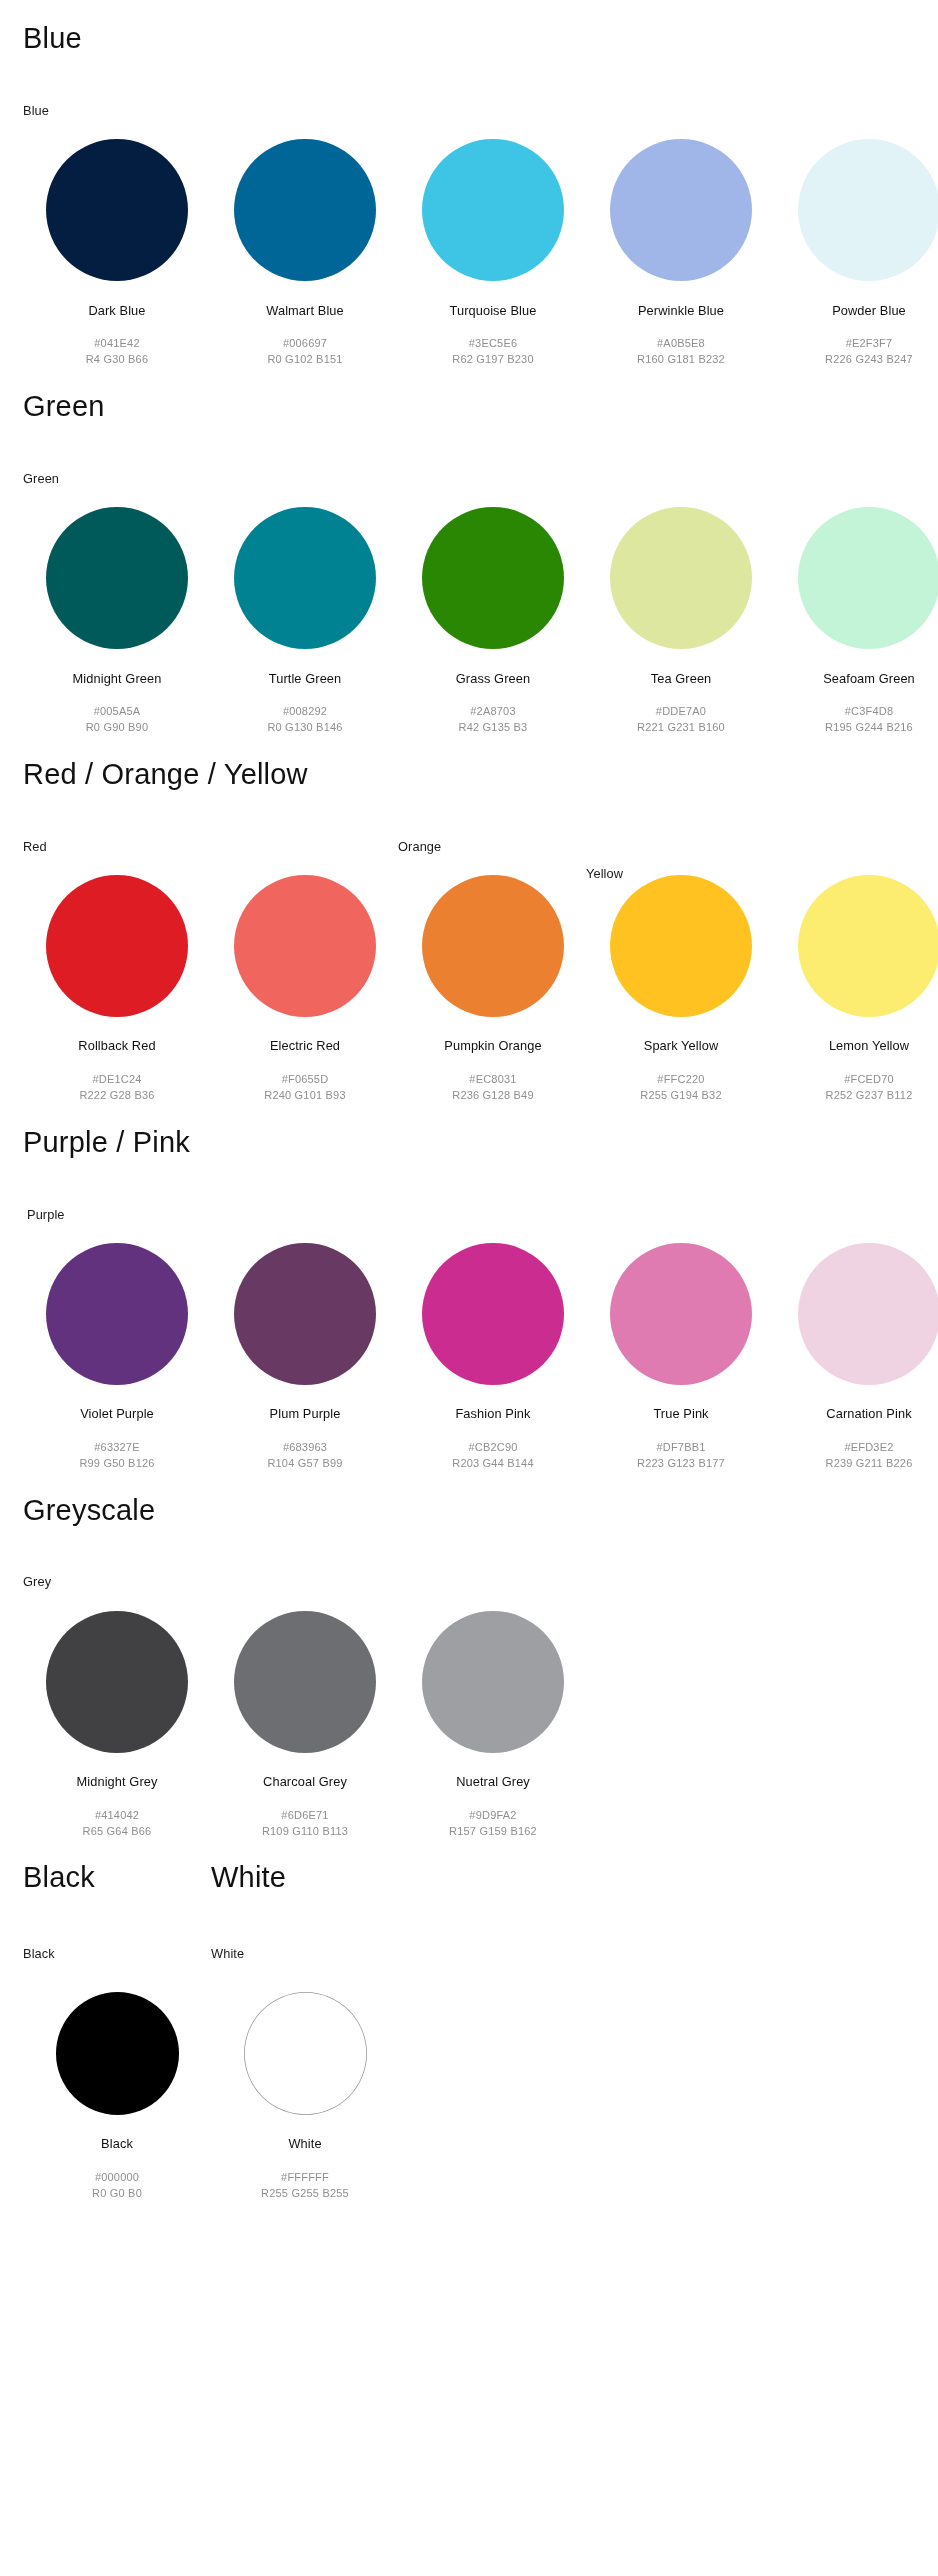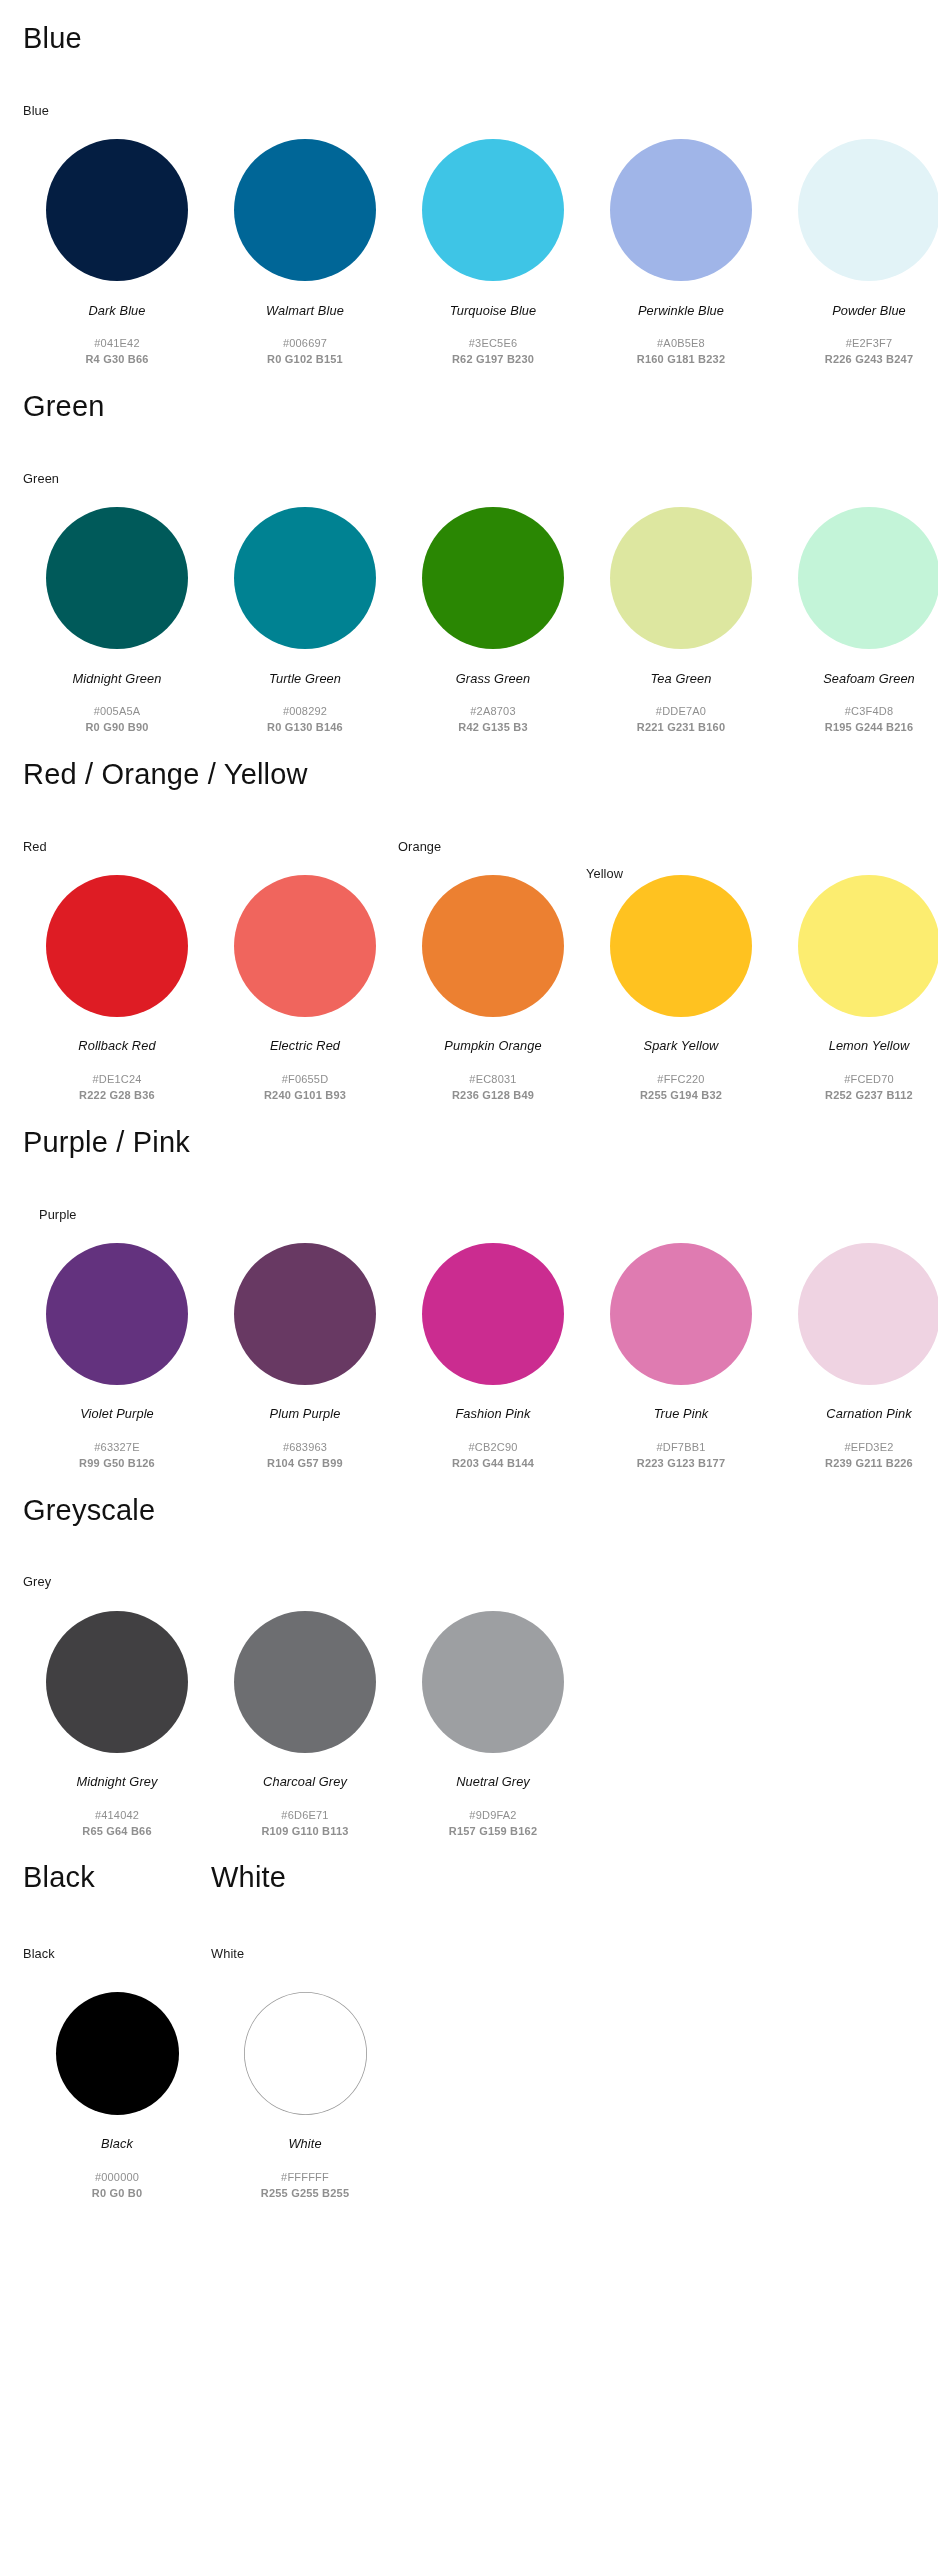--- a/index.html
+++ b/index.html
@@ -76,35 +76,34 @@
   }
   .swatch-name {
     margin-top: 21.4px;
     font-size: 12.8px;
     font-weight: 400;
     color: #111111;
     letter-spacing: 0.1px;
     text-align: left;
     line-height: 1.2;
     white-space: nowrap;
-    font-style: italic;
   }
   .swatch-hex {
     margin-top: 18px;
     font-size: 11px;
     font-weight: 400;
     color: #8f8f8f;
     letter-spacing: 0.2px;
     text-align: center;
     line-height: 1.45;
     white-space: nowrap;
   }
   .swatch-rgb {
     font-size: 11px;
-    font-weight: 700;
+    font-weight: 400;
     color: #8f8f8f;
     letter-spacing: 0.2px;
     text-align: center;
     line-height: 1.45;
     white-space: nowrap;
   }
 
   
   .bw-titles {
     position: relative;
@@ -252,21 +251,21 @@
             <div class="swatch-circle" style="background: rgb(252, 237, 112);"></div>
             <div class="swatch-name">Lemon Yellow</div>
             <div class="swatch-hex">#FCED70</div>
             <div class="swatch-rgb">R252 G237 B112</div>
           </div>
         </div>
       </div>
       <div class="section">
         <h2 class="section-title">Purple / Pink</h2>
         <div class="subgroup-row">
-          <span class="subgroup-label" style="left: 16px;">Purple</span>
+          <span class="subgroup-label" style="left: 4px;">Purple</span>
         </div>
         <div class="swatch-grid">
           <div class="swatch-cell">
             <div class="swatch-circle" style="background: rgb(99, 50, 126);"></div>
             <div class="swatch-name">Violet Purple</div>
             <div class="swatch-hex">#63327E</div>
             <div class="swatch-rgb">R99 G50 B126</div>
           </div>
           <div class="swatch-cell">
             <div class="swatch-circle" style="background: rgb(104, 57, 99);"></div>

